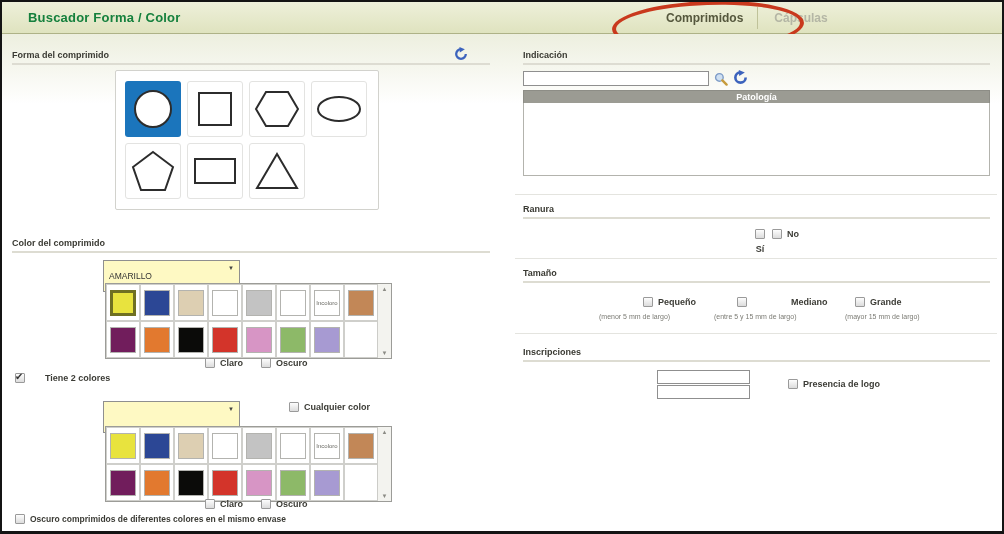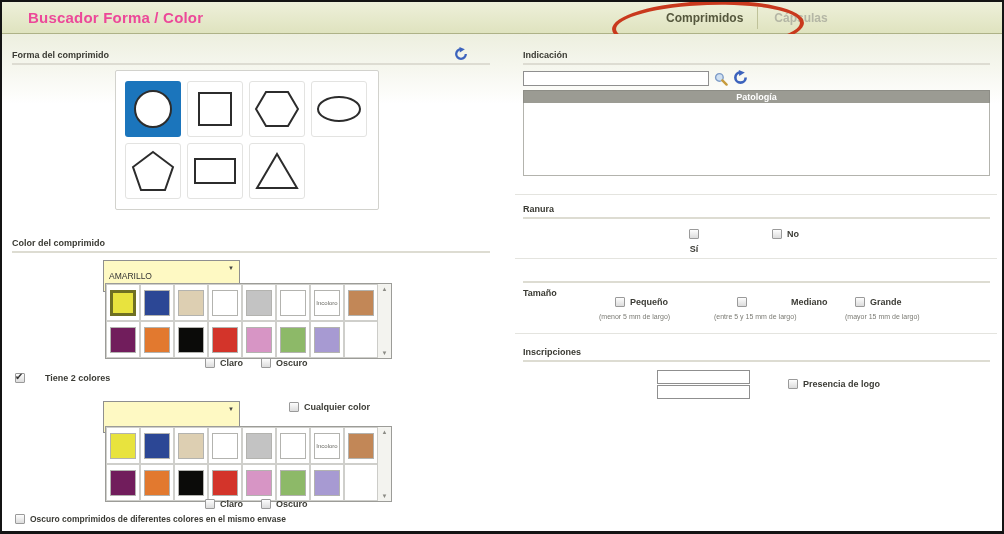--- a/index.html
+++ b/index.html
@@ -15,21 +15,21 @@
   }
   .inner{position:relative;width:1000px;height:529px;}
   
   .header{
     position:absolute;left:0;top:0;width:100%;height:31px;
     background:linear-gradient(#eef0da, #dfe3bf);
     border-bottom:1px solid #aeb287;
   }
   .page-title{
     position:absolute;left:26px;top:0;line-height:31px;
-    font-size:15px;font-weight:bold;color:#ec4899;letter-spacing:.2px;
+    font-size:13px;font-weight:bold;color:#15803d;letter-spacing:.2px;
   }
   .tabs{position:absolute;left:640px;top:0;height:31px;display:flex;align-items:center;font-size:12px;font-weight:bold;}
   .tab-active{padding:0 14px 0 24px;color:#55573d;cursor:default;}
   .tab-divider{width:1px;height:22px;background:#bfc299;}
   .tab-inactive{padding:0 16px;color:#b4b6a5;cursor:default;}
   .annotation-ellipse{
     position:absolute;left:610px;top:-1px;width:184px;height:42px;
     border:4px solid #c9391d;border-radius:50%;
     transform:rotate(-2deg);
     pointer-events:none;
@@ -335,35 +335,35 @@
       </svg>
     </span>
 
     <div class="patologia-bar">Patología</div>
     <div class="patologia-box"></div>
 
     <div class="sep" style="left:513px;top:192px;width:482px;"></div>
 
     <div class="sec-title" style="left:521px;top:202px;text-align:right;">Ranura</div>
     <div class="sec-rule" style="left:521px;top:215px;width:467px;"></div>
-    <label class="cbx" style="left:687px;top:227px;flex-direction:column;">
+    <label class="cbx" style="left:753px;top:227px;flex-direction:column;">
       <span class="cb"></span>
       <span class="cb-label">Sí</span>
     </label>
     <label class="cbx" style="left:770px;top:227px;">
       <span class="cb"></span>
       <span class="cb-label">No</span>
     </label>
 
     <div class="sep" style="left:513px;top:256px;width:482px;"></div>
 
-    <div class="sec-title" style="left:521px;top:266px;margin-top:20px;">Tamaño</div>
+    <div class="sec-title" style="left:521px;top:266px;">Tamaño</div>
     <div class="sec-rule" style="left:521px;top:279px;width:467px;"></div>
 
-    <label class="cbx" style="left:613px;top:295px;align-items:center;">
+    <label class="cbx" style="left:641px;top:295px;align-items:center;">
       <span class="cb"></span>
       <span class="cb-label">Pequeño</span>
     </label>
     <div class="sub-label" style="left:597px;top:311px;">(menor 5 mm de largo)</div>
 
     <label class="cbx" style="left:735px;top:295px;gap:44px;">
       <span class="cb"></span>
       <span class="cb-label">Mediano</span>
     </label>
     <div class="sub-label" style="left:712px;top:311px;">(entre 5 y 15 mm de largo)</div>

